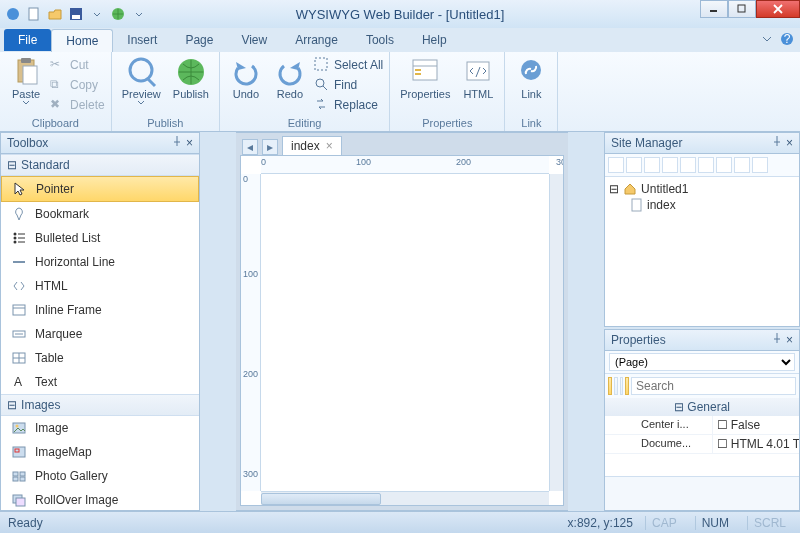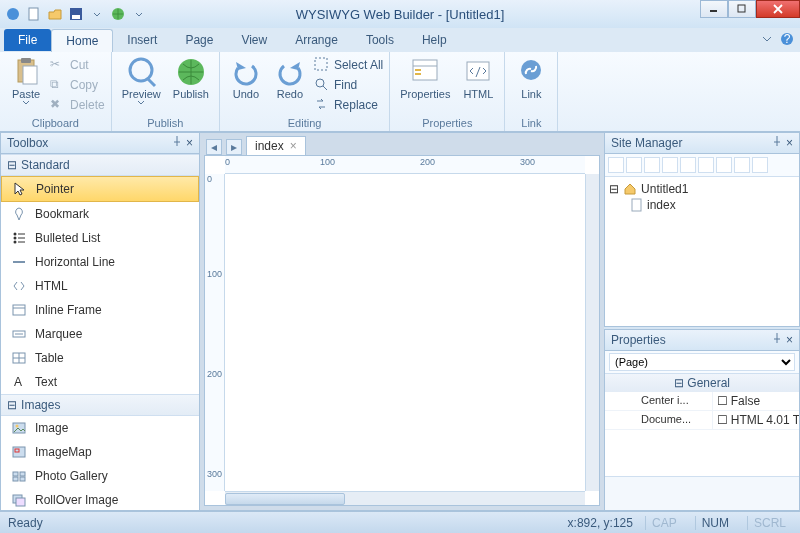--- a/index.html
+++ b/index.html
@@ -28,21 +28,21 @@
 .ribbon-group-label { text-align: center; color: #5a7a9c; font-size: 11px; padding: 2px 0; }
 .big-btn { display: flex; flex-direction: column; align-items: center; padding: 2px 4px; cursor: pointer; }
 .big-btn .bicon { width: 32px; height: 32px; }
 .big-btn span { color: #3a5a7c; font-size: 11px; line-height: 12px; text-align: center; }
 .small-col { display: flex; flex-direction: column; gap: 2px; padding-top: 2px; }
 .small-btn { display: flex; align-items: center; gap: 4px; color: #3a5a7c; font-size: 11px; cursor: pointer; height: 18px; }
 .small-btn .sicon { width: 16px; height: 16px; }
 .small-disabled { color: #a0b0c0; }
 
 
-.workspace { display: flex; height: 379px; }
+.workspace { display: flex; height: 379px; gap: 36px; }
 
 
 .panel { background: #f3f8fd; border: 1px solid #a9c3dc; display: flex; flex-direction: column; }
 .panel-header { background: linear-gradient(#eaf2fb,#d5e6f5); border-bottom: 1px solid #a9c3dc; padding: 3px 6px; color: #3a5a7c; font-size: 12px; display: flex; align-items: center; justify-content: space-between; }
 .panel-header .controls { display: flex; gap: 4px; }
 .toolbox { width: 200px; }
 .toolbox-body { flex: 1; overflow: hidden; background: #fff; }
 .tb-group { background: linear-gradient(#f0f5fb,#e3ecf6); border-top: 1px solid #cfdff0; border-bottom: 1px solid #cfdff0; padding: 3px 6px; color: #3a5a7c; display: flex; align-items: center; gap: 4px; }
 .tb-item { padding: 4px 6px 4px 10px; display: flex; align-items: center; gap: 8px; cursor: pointer; color: #333; }
 .tb-item.selected { background: linear-gradient(#ffe9a8,#ffd76a); border: 1px solid #e1b64a; }
@@ -567,20 +567,27 @@
               <svg class="pin" width="10" height="10">
                 <path d="M5 0 v6 M2 6 h6 M5 6 v4" stroke="#5a7a9c"></path>
               </svg>
             </span>
           <span>×</span>
         </div>
       </div>
       <div class="prop-selector">
         <select class="prop-select"><option>(Page)</option></select>
       </div>
+      <div class="prop-filter">
+        <div class="pf-btn"></div>
+        <div class="pf-btn" style="background:linear-gradient(#f7fbff,#e7f1fb);border-color:#cfdff0"></div>
+        <div class="pf-btn" style="background:linear-gradient(#f7fbff,#e7f1fb);border-color:#cfdff0"></div>
+        <div class="pf-btn"></div>
+        <input class="pf-search" placeholder="Search" style="">
+      </div>
       <div class="prop-grid">
         <div class="prop-group"><span>⊟ </span><span>General</span></div>
         <div class="prop-row">
           <div class="prop-name">Center i...</div>
           <div class="prop-val">
               <span>☐</span>
               <span>False</span>
             </div>
         </div>
         <div class="prop-row">

